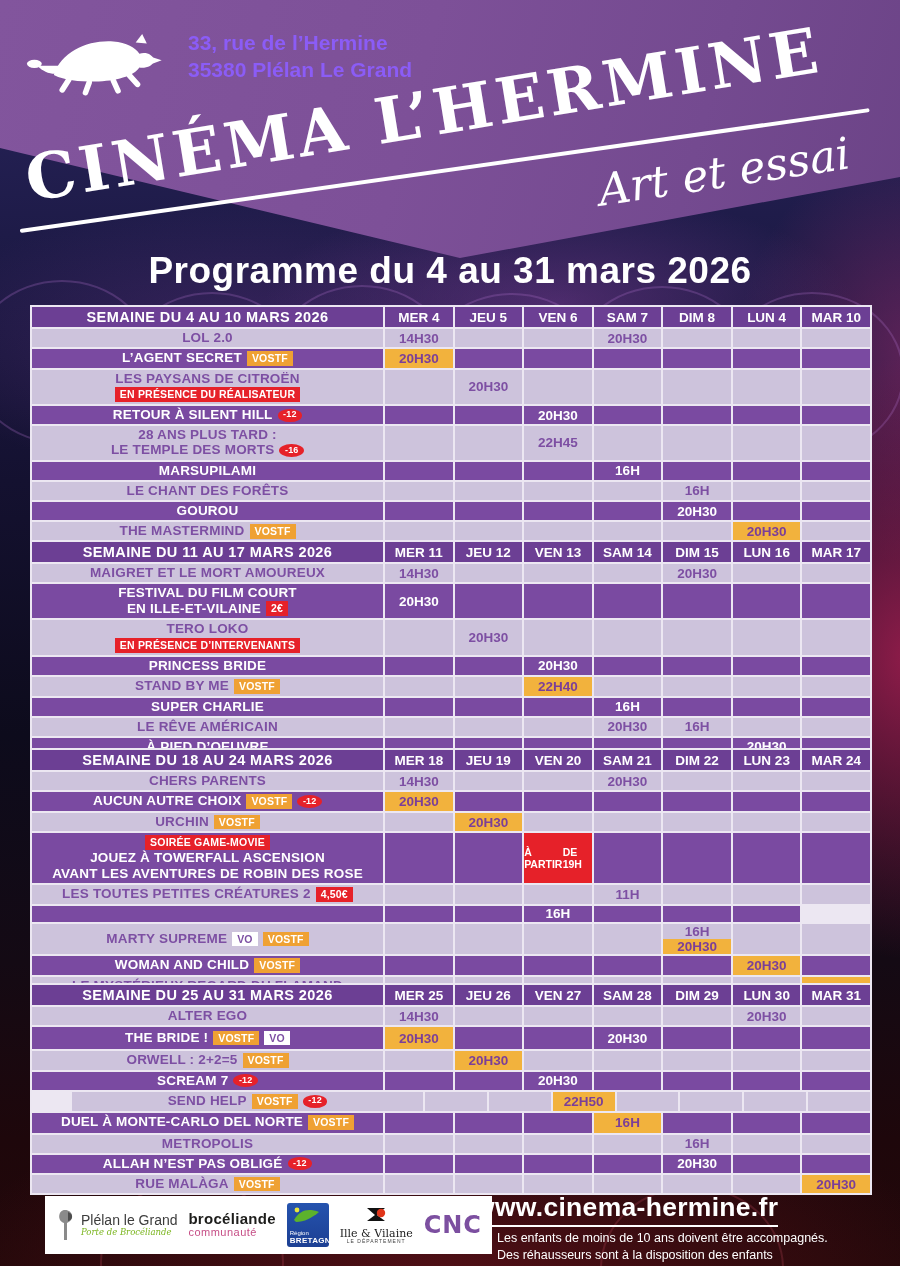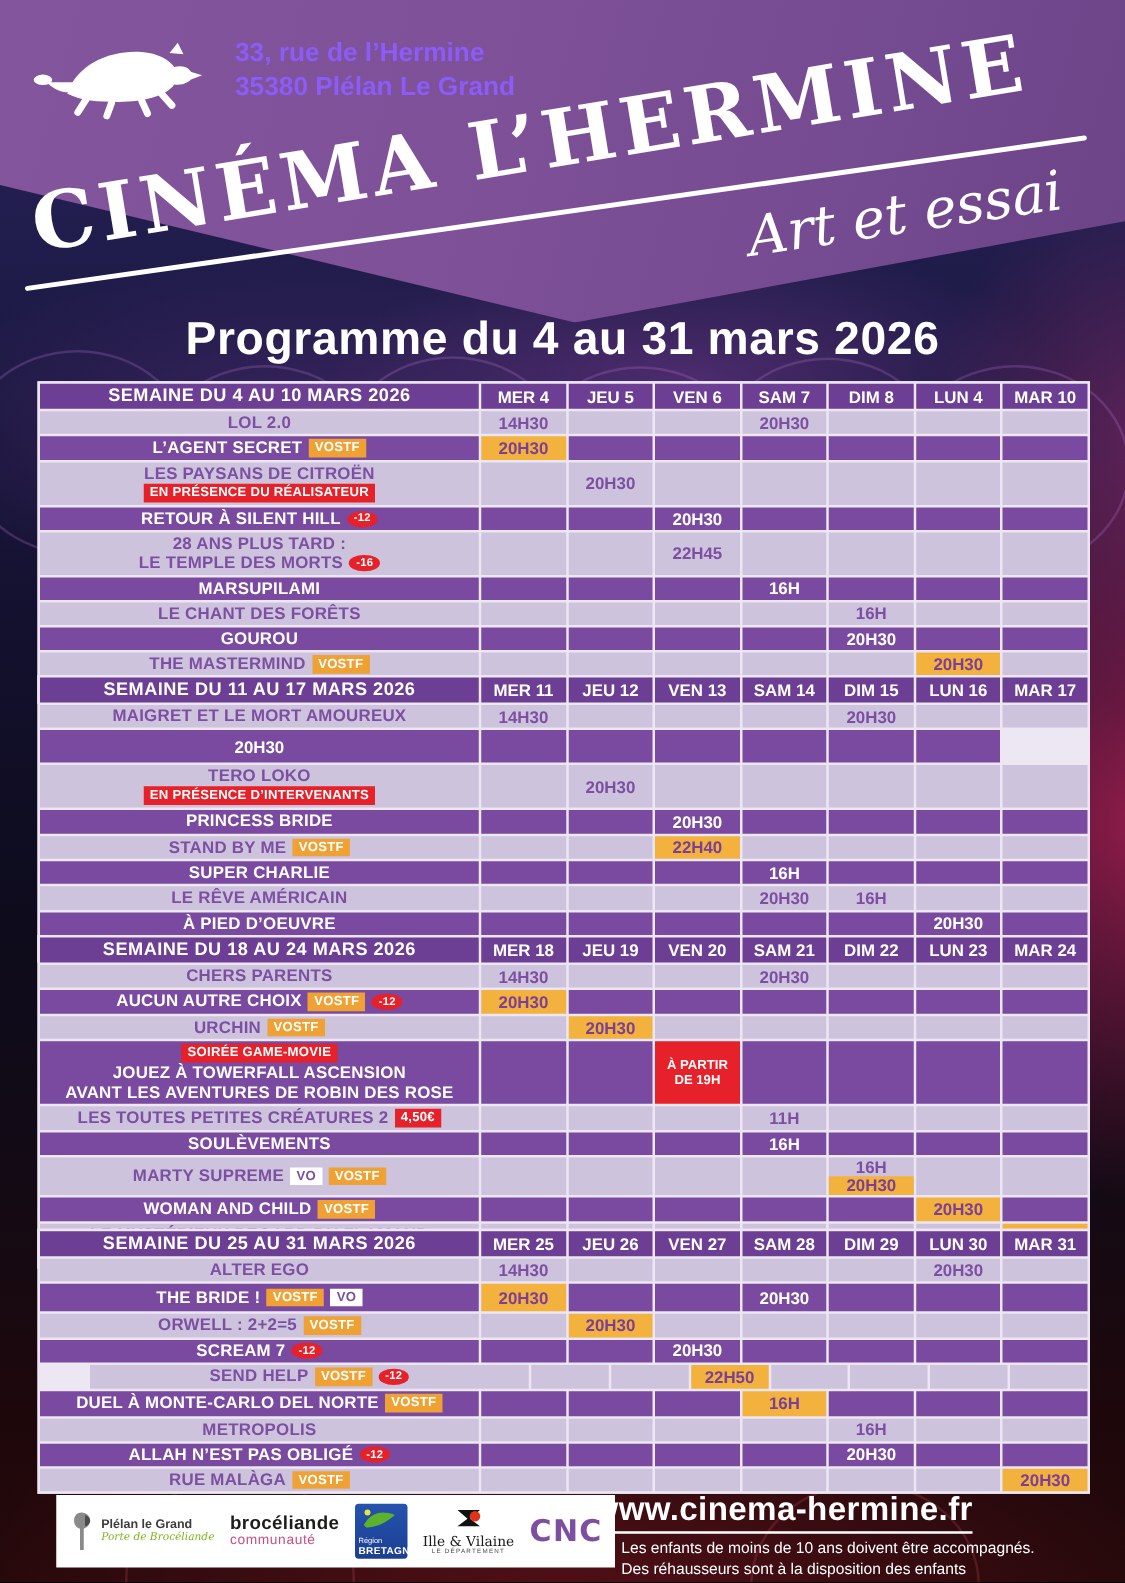--- a/index.html
+++ b/index.html
@@ -46,41 +46,41 @@
   .cell-day{background:#6c3f94;color:#fff;font-weight:bold;font-size:13.5px;}
   .row-light>div{background:#cdc3dc;}
   .row-dark>div{background:#7a4aa1;}
   .row-light .cell-title,.row-light .cell-time{color:#7d4fa3;}
   .row-dark .cell-title,.row-dark .cell-time{color:#fff;}
   .cell-title{flex-direction:column;gap:1px;padding:2px 4px;font-weight:bold;
     font-size:13.5px;letter-spacing:.2px;text-align:center;}
   .tline{display:flex;align-items:center;justify-content:center;gap:5px;line-height:1.05;}
   .cell-time{font-weight:bold;font-size:13.5px;padding:0;}
   .cell-time.hl{background:#f2b23d;color:#7b3f98;}
-  .cell-time.redcell{background:#e62129;color:#fff;flex-direction:column;
+  .cell-time.redcell{background:#e62129;color:#fff;flex-direction:row;
     font-size:10.5px;font-weight:bold;line-height:1.2;}
   .cell-time.stacked{flex-direction:column;align-items:stretch;padding:0;}
   .cell-time .sub{flex:1;display:flex;align-items:center;justify-content:center;}
   .cell-time .sub.hl{background:#f2b23d;color:#7b3f98;}
   .b-vostf{background:#efa133;color:#fff;font-size:10.5px;font-weight:bold;
     padding:1px 5px;line-height:1.2;}
   .b-vo{background:#fff;color:#7d4fa3;font-size:10.5px;font-weight:bold;
     padding:1px 5px;line-height:1.2;}
   .b-red{background:#e62129;color:#fff;font-size:10.5px;font-weight:bold;
     padding:1px 5px;line-height:1.25;letter-spacing:.2px;}
   .b-age{background:#e62129;color:#fff;font-size:9px;font-weight:bold;
     padding:1.5px 5.5px;border-radius:50%;line-height:1.1;}
 
   
   .logos{position:absolute;left:45px;top:1196px;width:447px;height:58px;z-index:2;
     background:#fff;display:flex;align-items:center;justify-content:space-between;
     padding:0 10px;box-sizing:border-box;}
   .logo{display:flex;align-items:center;gap:4px;}
   .logo-col{display:flex;flex-direction:column;line-height:1.05;}
-  .plelan-name{font-size:10px;color:#3c3c3c;font-weight:bold;}
+  .plelan-name{font-size:14px;color:#3c3c3c;font-weight:normal;}
   .plelan-sub{font-size:8.5px;color:#7ab51d;font-family:"DejaVu Serif",serif;font-style:italic;}
   .broc-name{font-size:15px;font-weight:bold;color:#1d1d1b;letter-spacing:.3px;}
   .broc-sub{font-size:11px;color:#c64e86;letter-spacing:.5px;}
   .bzh{width:42px;height:44px;background:linear-gradient(180deg,#2553ae,#1c3f93);
     border-radius:3px;display:flex;flex-direction:column;justify-content:flex-end;
     padding:2px 3px;box-sizing:border-box;position:relative;}
   .bzh-region{font-size:6px;color:#fff;}
   .bzh-name{font-size:8px;color:#fff;font-weight:bold;letter-spacing:.3px;}
   .iv-name{font-size:11px;color:#1a1a1a;font-family:"DejaVu Serif",serif;}
   .iv-sub{font-size:5px;color:#444;letter-spacing:1px;}
@@ -320,20 +320,29 @@
           </div>
           <div class="cell-time">14H30</div>
           <div class="cell-time"></div>
           <div class="cell-time"></div>
           <div class="cell-time"></div>
           <div class="cell-time">20H30</div>
           <div class="cell-time"></div>
           <div class="cell-time"></div>
         </div>
         <div class="trow row-dark" style="min-height: 26px;">
+          <div class="cell-title">
+            <div class="tline">
+              <span class="tseg">FESTIVAL DU FILM COURT</span>
+            </div>
+            <div class="tline">
+              <span class="tseg">EN ILLE-ET-VILAINE</span>
+              <span class="b-red">2€</span>
+            </div>
+          </div>
           <div class="cell-time">20H30</div>
           <div class="cell-time"></div>
           <div class="cell-time"></div>
           <div class="cell-time"></div>
           <div class="cell-time"></div>
           <div class="cell-time"></div>
           <div class="cell-time"></div>
         </div>
         <div class="trow row-light" style="min-height: 26px;">
           <div class="cell-title">
@@ -527,25 +536,20 @@
           </div>
           <div class="cell-time"></div>
           <div class="cell-time"></div>
           <div class="cell-time"></div>
           <div class="cell-time">11H</div>
           <div class="cell-time"></div>
           <div class="cell-time"></div>
           <div class="cell-time"></div>
         </div>
         <div class="trow row-dark" style="min-height: 16px;">
-          <div class="cell-title">
-            <div class="tline">
-              <span class="tseg">SOULÈVEMENTS</span>
-            </div>
-          </div>
           <div class="cell-time"></div>
           <div class="cell-time"></div>
           <div class="cell-time"></div>
           <div class="cell-time">16H</div>
           <div class="cell-time"></div>
           <div class="cell-time"></div>
           <div class="cell-time"></div>
         </div>
         <div class="trow row-light" style="min-height: 26px;">
           <div class="cell-title">

